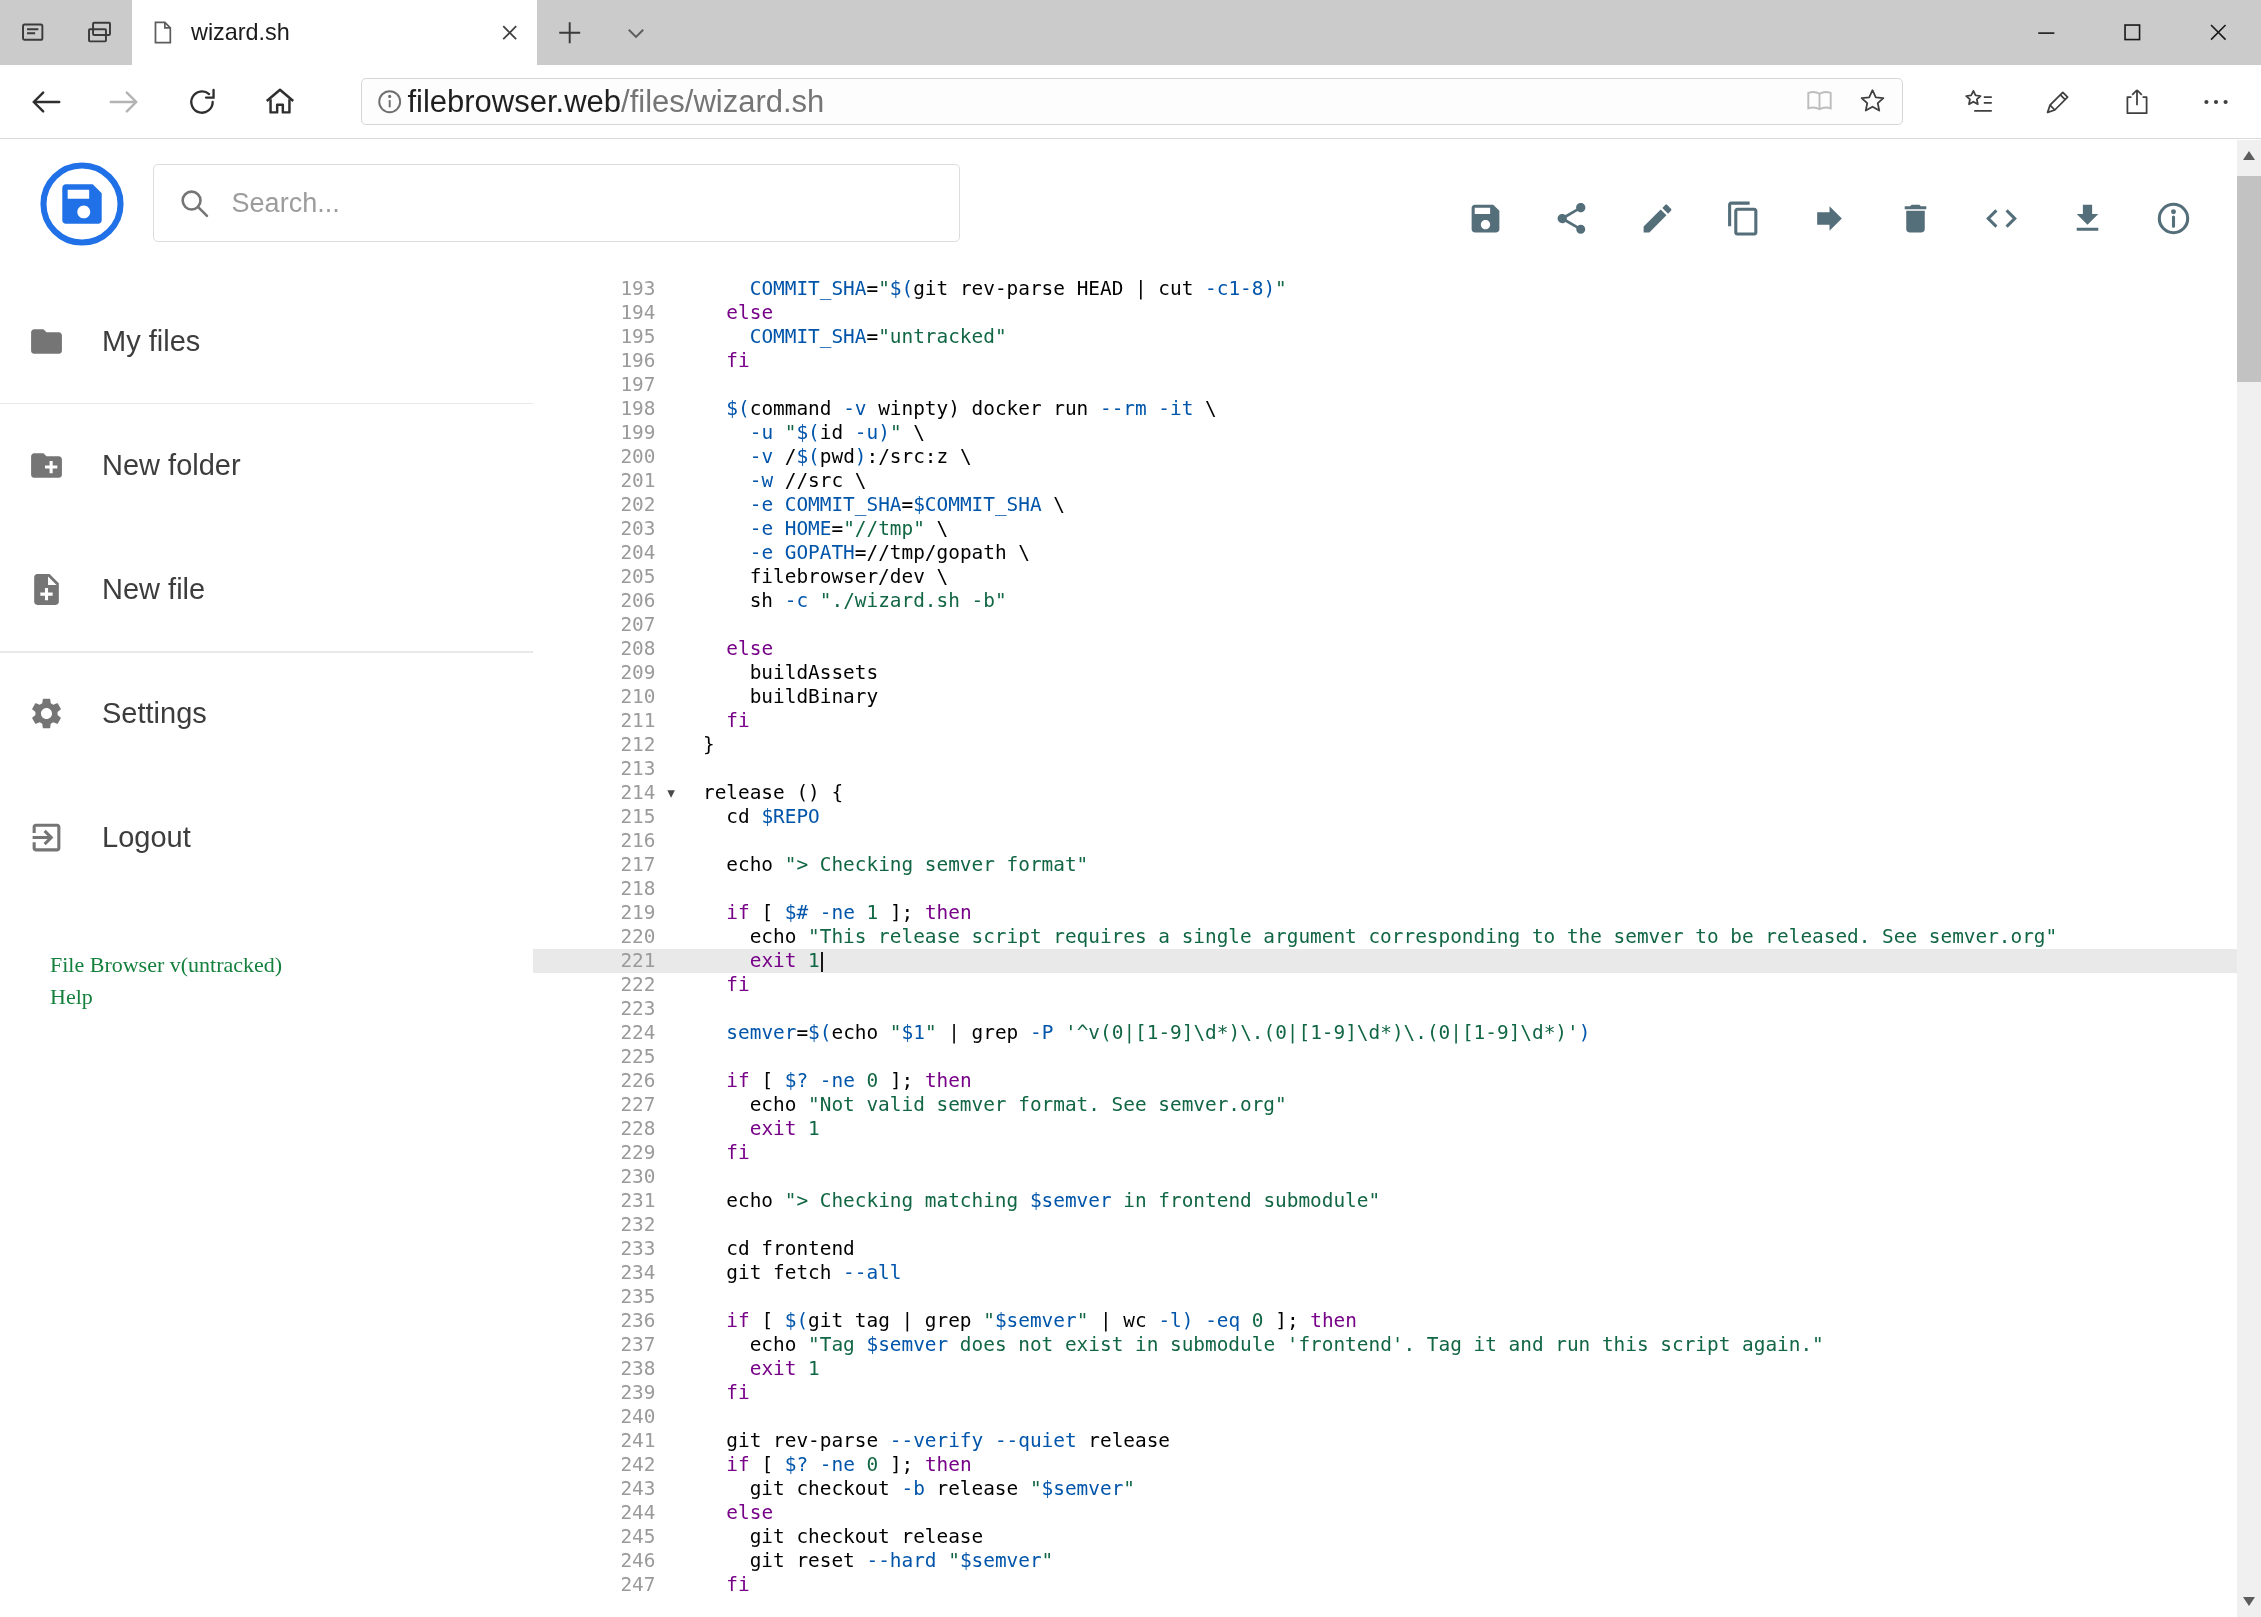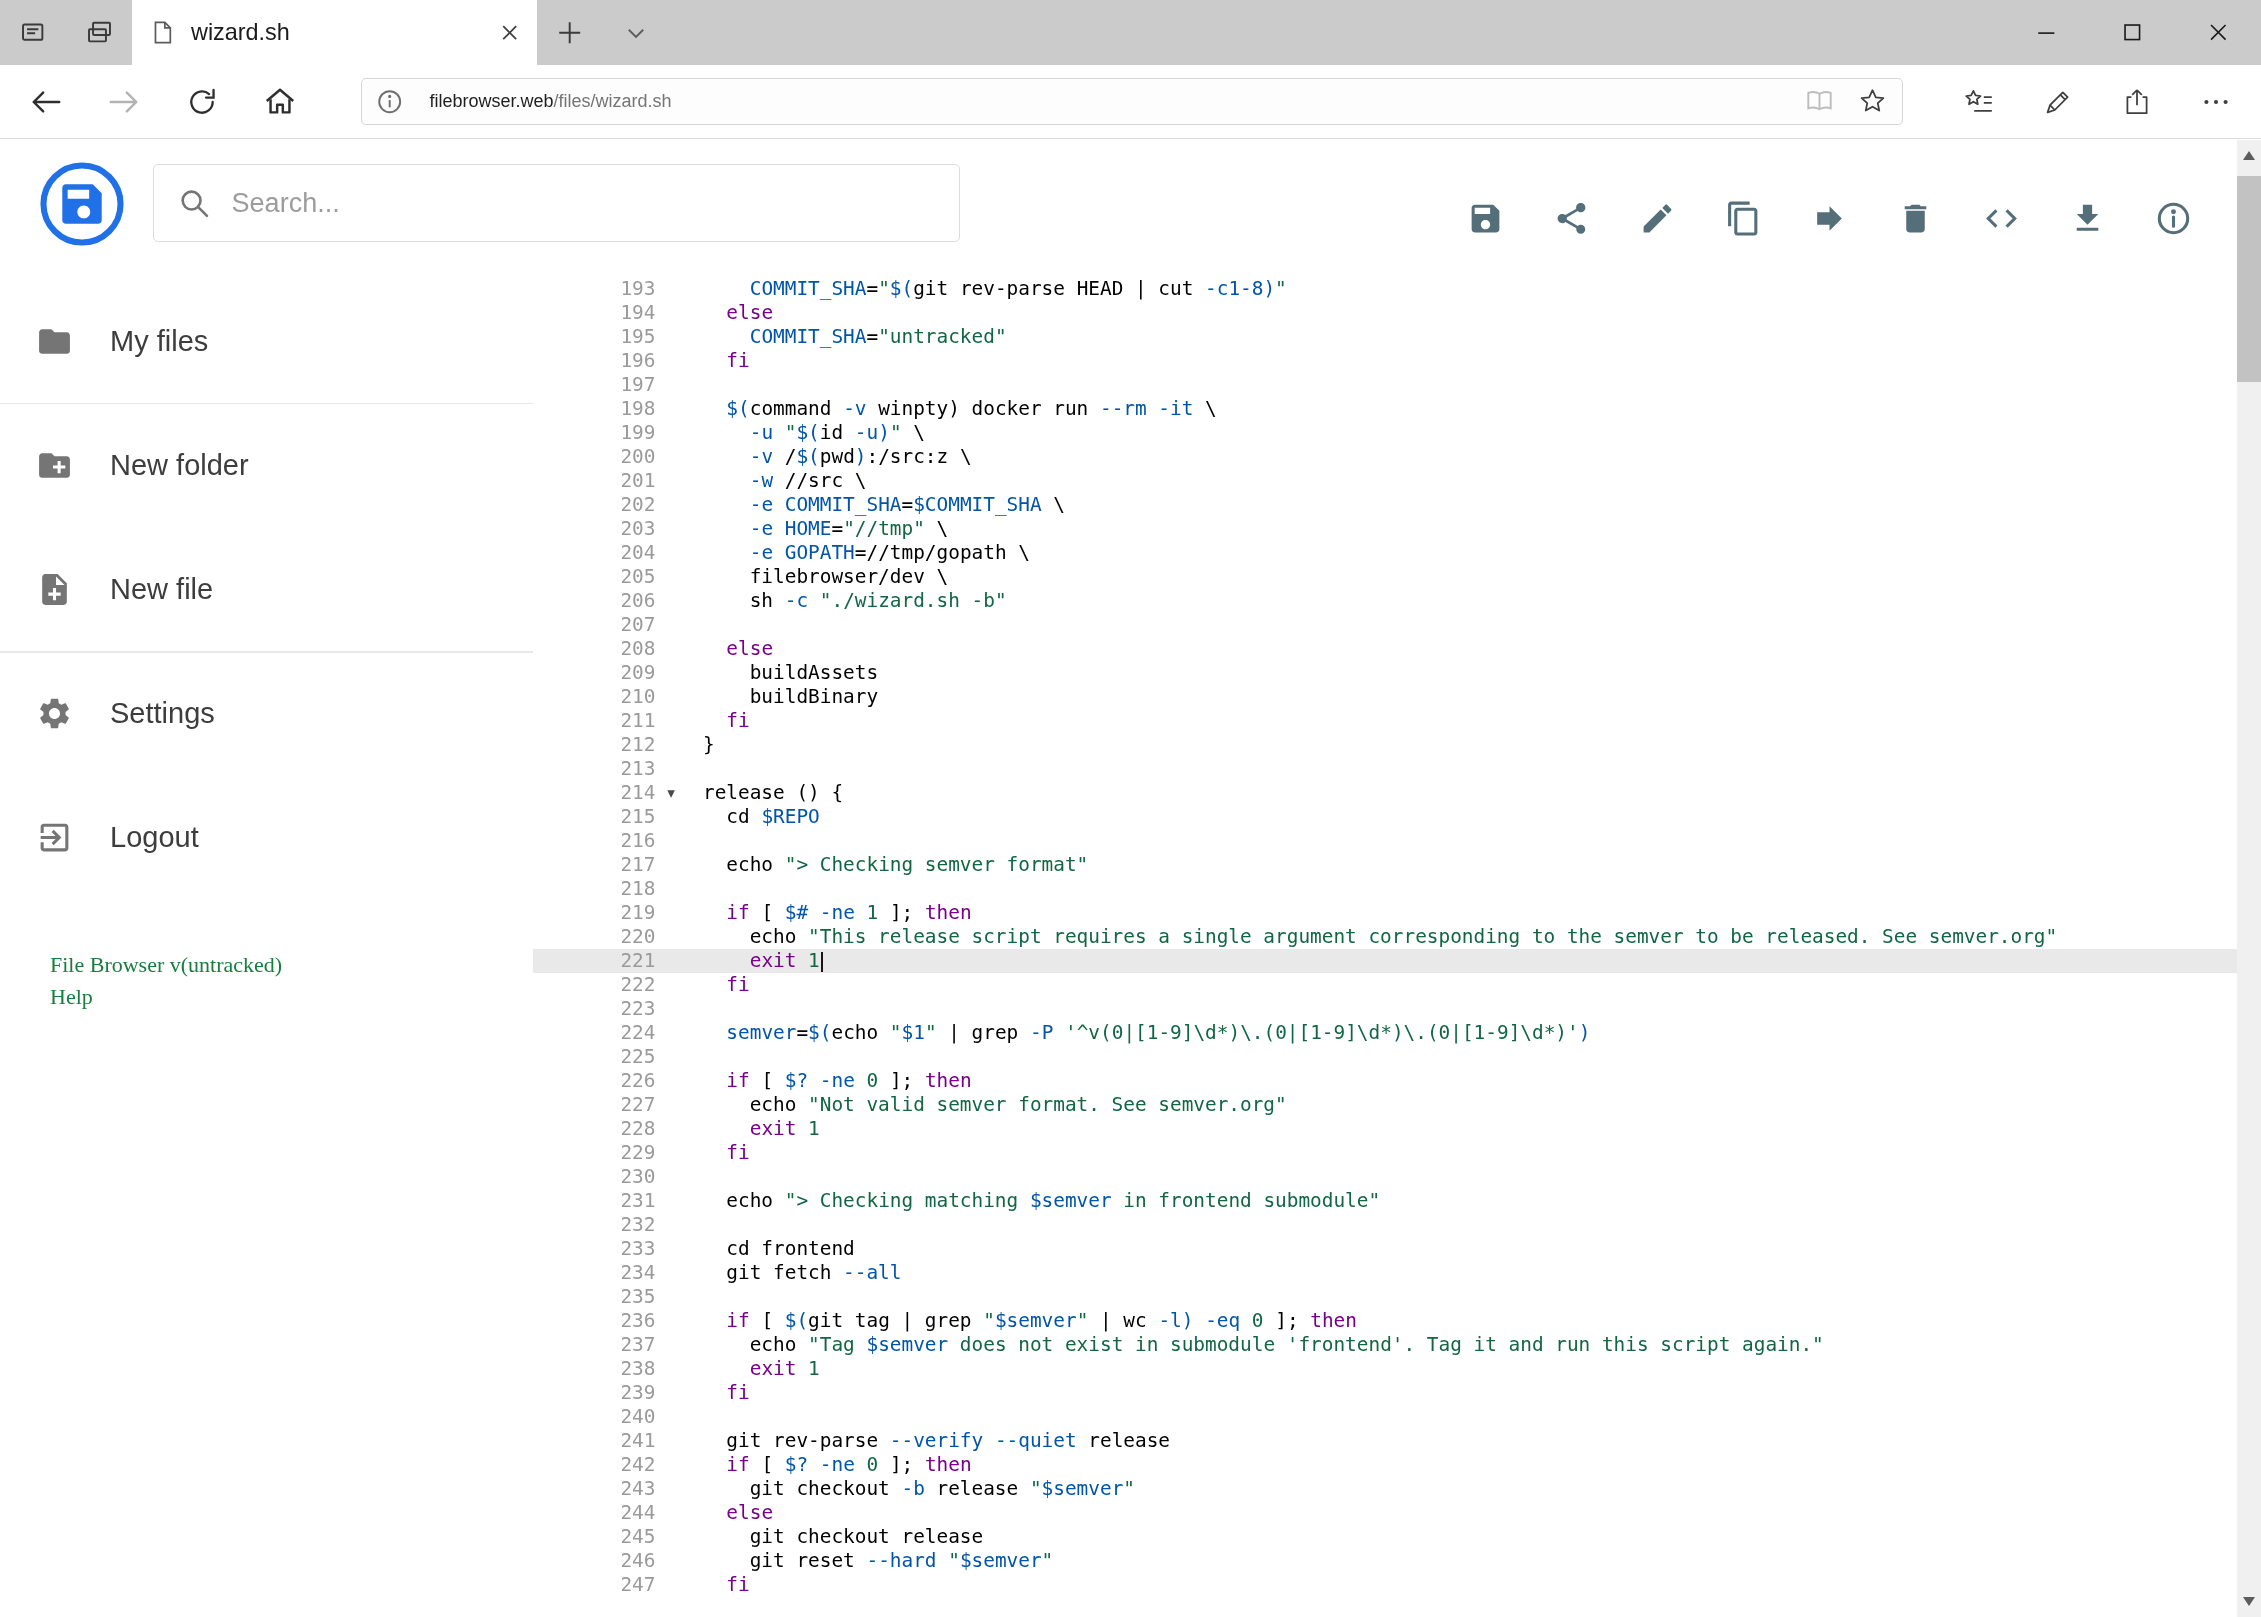--- a/index.html
+++ b/index.html
@@ -12,37 +12,37 @@
   .tab-strip { position:absolute; top:0; left:0; right:0; height:65px; background:#cbcbcb; display:flex; align-items:stretch; }
   .ts-btn { width:66px; display:flex; align-items:center; justify-content:center; }
   .tab { width:405px; background:#fff; display:flex; align-items:center; padding:8px 18px; gap:16px;justify-content:center; }
   .tab-title { font-size:23.4px; color:#1b1b1b; flex:1; white-space:nowrap; overflow:hidden; }
   .win-spacer { flex:1; }
   .win-btn { width:86px; display:flex; align-items:center; justify-content:center; }
   
   .nav-bar { position:absolute; top:65px; left:0; right:0; height:74px; background:#fff; border-bottom:1.6px solid #dadada; display:flex; align-items:center; padding-left:6.5px; }
   .nav-btn { width:78px; height:100%; display:flex; align-items:center; justify-content:center; }
   .address-bar { width:1542px; height:47px; margin-left:42px; border:1.6px solid #d6d6d6; border-radius:4.8px; background:#fdfdfd; display:flex; align-items:center; padding:0 14.5px; }
-  .url { font-size:18px; margin-left:26px; flex:1; white-space:nowrap; }
+  .url { font-size:31px; margin-left:4px; flex:1; white-space:nowrap; }
   .url .dom { color:#1f1f1f; }
   .url .pth { color:#757575; }
   .ab-icon { margin-left:22.6px; display:flex; align-items:center; }
   .chrome-btn { width:79px; height:100%; display:flex; align-items:center; justify-content:center; }
   
   .app { position:absolute; top:140px; left:0; right:0; bottom:0; background:#fff; }
   .app-header { position:absolute; top:0; left:0; right:0; height:158px; background:#fff; border-bottom:1.6px solid #e6e6e6; }
   .logo { position:absolute; left:39px; top:21px; width:86px; height:86px; }
   .search-box { position:absolute; left:153px; top:24px; width:807px; height:78px; border:1.6px solid #dcdcdc; border-radius:4.8px; background:#fff; display:flex; align-items:center; padding:0 22.6px; gap:21px; }
   .search-box input { border:none; outline:none; font-size:27px; color:#444; flex:1; font-family:"Liberation Sans",sans-serif; background:transparent; }
   .search-box input::placeholder { color:#9c9c9c; }
   .toolbar { position:absolute; right:69px; top:0; height:100%; display:flex; align-items:center; gap:49px; }
   .tb-btn { width:37px; height:37px; display:flex; align-items:center; justify-content:center; }
   
   .sidebar { position:absolute; left:0; top:129px; bottom:0; width:533px; background:#fff; padding-top:22.6px; }
-  .side-item { height:100px; display:flex; align-items:center; gap:37px; padding-left:36px; cursor:default; }
+  .side-item { height:100px; display:flex; align-items:center; gap:37px; padding-left:28px; cursor:default; }
   .side-item + .side-item { margin-top:24px; }
   .side-label { font-size:29px; color:#3d3d3d; }
   .side-divider { height:1.6px; background:#e9e9e9; margin:11.3px 0; }
   .side-footer { padding-left:50px; margin-top:61px; font-size:22px; line-height:32px; color:#15803d;font-family:Liberation Serif, serif; }
   
   .editor { position:absolute; left:533px; top:129px; right:24px; bottom:0; background:#fff; padding-top:8px; font-family:"DejaVu Sans Mono", monospace; font-size:19.4px; }
   .cm-row { height:24px; line-height:24px; display:flex; white-space:pre;gap:13px; }
   .cm-row.active { background:#e9e9e9; }
   .cm-gutter { flex:none; width:145px; text-align:right; padding-right:22.6px; color:#9a9a9a; position:relative; }
   .fold-arrow { position:absolute; right:3.2px; top:0; font-size:15.3px; color:#4a4a4a; font-family:"DejaVu Sans",sans-serif; }

